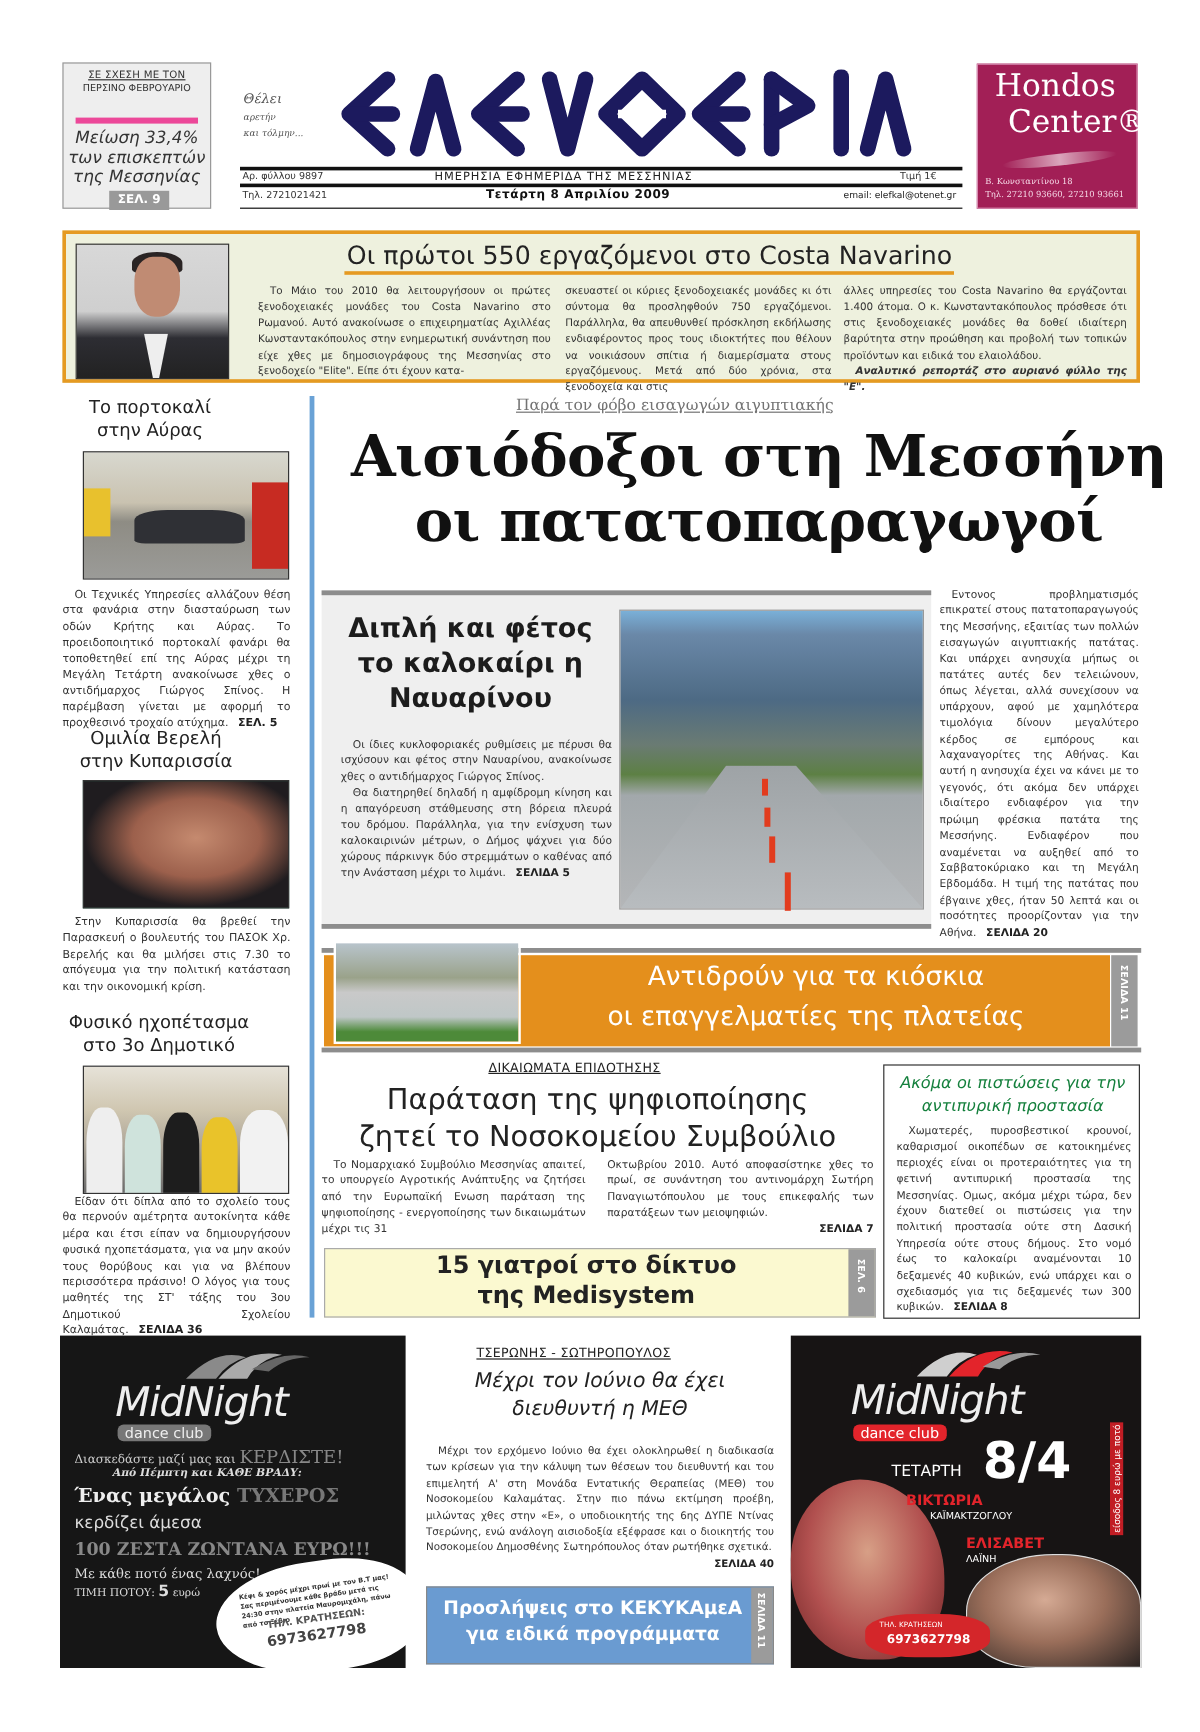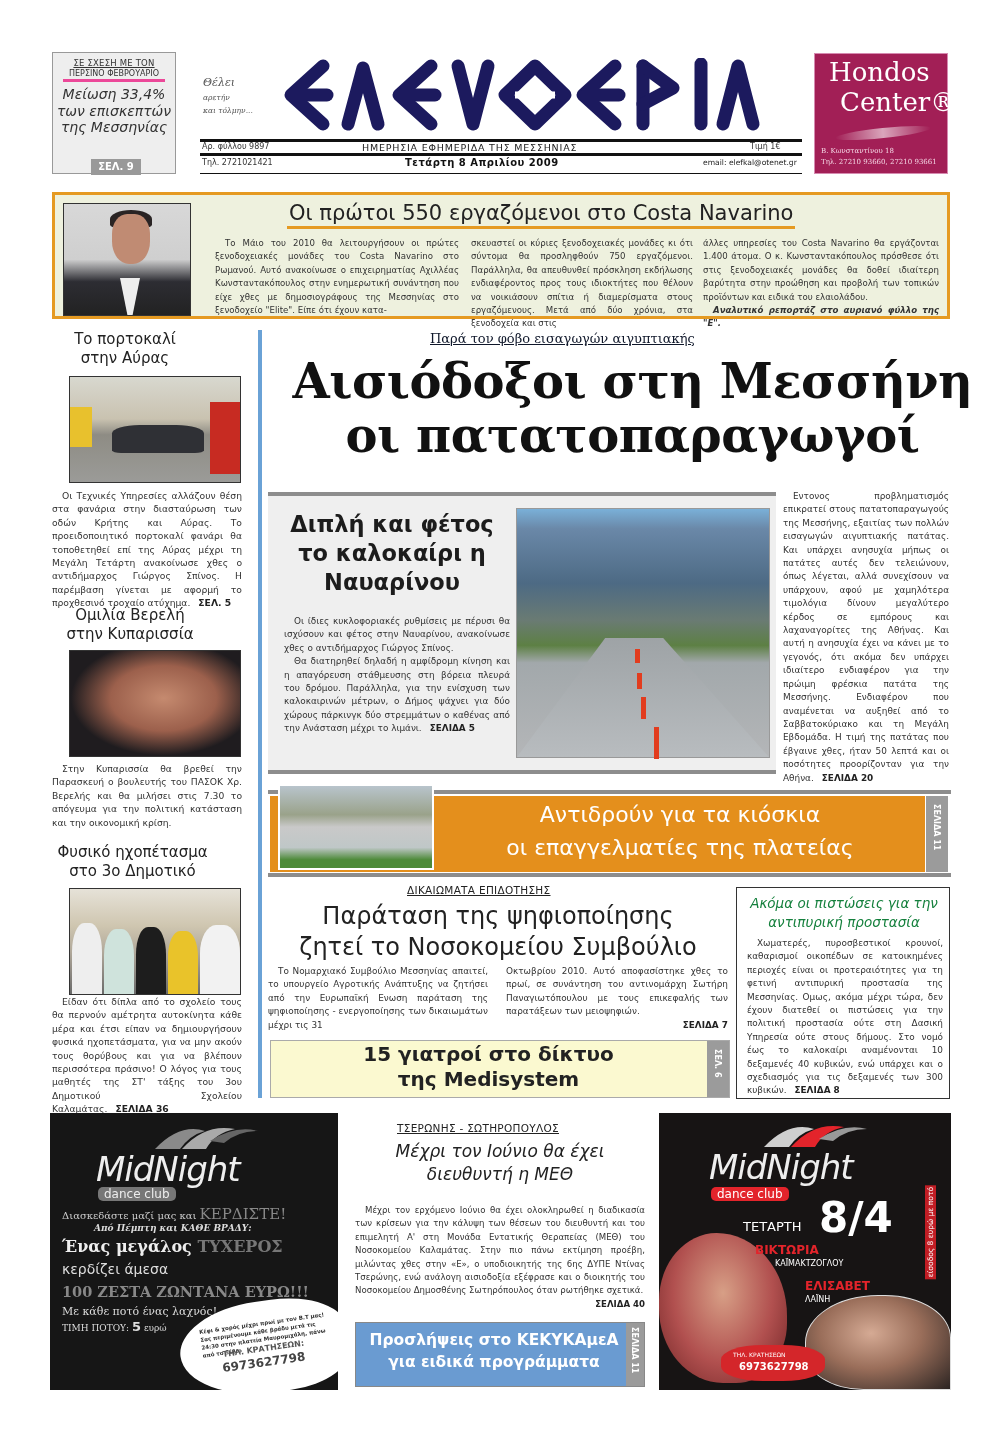--- a/index.html
+++ b/index.html
@@ -5,21 +5,21 @@
   * { box-sizing: border-box; margin: 0; padding: 0; }
   body { width: 1000px; height: 1443px; background: #fff; font-family: "DejaVu Sans", sans-serif; color: #222; position: relative; overflow: hidden; }
   .abs { position: absolute; }
   .body-text { font-size: 9.2px; line-height: 13.4px; text-align: justify; color: #333; }
   .body-text p { text-indent: 10px; }
   .ref-inline { font-weight: bold; color: #222; margin-left: 8px; }
 
   
   #tl-box { left: 52px; top: 52px; width: 124px; height: 122px; border: 1px solid #999; background: #eeeeee; text-align: center; }
   #tl-box .kicker1 { font-size: 8.5px; color: #333; margin-top: 5px; text-decoration: underline; letter-spacing: 0.2px; }
-  #tl-box .kicker2 { font-size: 8px; color: #333; margin-top: 1px; border-bottom: 3px solid #ec4899; padding-bottom: 1px; margin-left: 10px; margin-right: 10px; }
+  #tl-box .kicker2 { font-size: 8px; color: #333; margin-top: 1px; border-bottom: 5px solid #ec4899; padding-bottom: 20px; margin-left: 10px; margin-right: 10px; }
   #tl-box .headline { font-size: 14px; font-style: italic; color: #333; line-height: 16.5px; margin-top: 4px; }
   #tl-box .sel { position: absolute; left: 38px; bottom: -2px; width: 50px; height: 16px; background: #999; color: #fff; font-size: 10px; font-weight: bold; line-height: 16px; }
 
   #motto { left: 203px; top: 76px; width: 70px; font-family: "DejaVu Serif", serif; font-style: italic; color: #555; }
   #motto div:nth-child(1) { font-size: 11px; }
   #motto div:nth-child(2) { font-size: 7.5px; margin-top: 4px; }
   #motto div:nth-child(3) { font-size: 7.5px; margin-top: 4px; }
 
   #logo { left: 283px; top: 58px; width: 520px; height: 74px; }
   #logo svg { width: 100%; height: 100%; }
@@ -62,21 +62,21 @@
   #lc2-title { left: 52px; top: 606px; width: 180px; left: 40px; }
   #lc2-photo { left: 69px; top: 650px; width: 172px; height: 107px; background: radial-gradient(ellipse at 55% 45%, #c58a6f 0%, #9c604c 40%, #1f1c1f 70%), #1c4e3d; }
   #lc2-text { left: 52px; top: 762px; width: 190px; }
   #lc3-title { left: 40px; top: 843px; width: 190px; }
   #lc3-photo { left: 69px; top: 888px; width: 172px; height: 107px; background: linear-gradient(180deg,#e6e2d8 0%,#cfc6b0 35%,#b0a89a 60%,#6a6a6a 100%); }
   #lc3-text { left: 52px; top: 995px; width: 190px; }
 
   #blue-rule { left: 258px; top: 330px; width: 4px; height: 768px; background: #6aa2d6; }
 
   
-  #main-kicker { left: 430px; top: 331px; font-family: "DejaVu Serif", serif; font-size: 13px; color: #0f172a; text-decoration: underline; }
+  #main-kicker { left: 430px; top: 331px; font-family: "DejaVu Serif", serif; font-size: 13px; color: #737373; text-decoration: underline; }
   #main-headline { left: 265px; top: 354px; width: 735px; text-align: center; font-family: "DejaVu Serif", serif; font-weight: bold; font-size: 48px; line-height: 54px; color: #111; letter-spacing: -0.5px; }
 
   #nav-box { left: 268px; top: 492px; width: 508px; height: 282px; background: #efefef; border-top: 4px solid #8d8d8d; border-bottom: 4px solid #8d8d8d; }
   #nav-title { left: 14px; top: 14px; width: 220px; text-align: center; font-size: 22.5px; line-height: 29px; color: #1c1c1c; font-weight: bold; }
   #nav-text { left: 16px; top: 119px; width: 226px; font-size: 8.9px; line-height: 13.4px; }
   #nav-photo { left: 248px; top: 12px; width: 254px; height: 250px; border: 1px solid #999; background: linear-gradient(180deg,#7ab0d8 0%,#6a88a8 8%,#4d6a84 30%,#6a7b73 45%,#5d8044 55%,#a2a8ab 62%,#b4b6b8 100%); }
   #nav-photo .road { position:absolute; left: 0; bottom: 0; width: 100%; height: 48%; background: linear-gradient(180deg,#9ea3a6,#b8bcbf); clip-path: polygon(35% 0, 58% 0, 100% 100%, 0 100%); }
   #nav-photo .pole { position:absolute; width: 5px; background: #e23c1e; }
 
   #potato-text { left: 783px; top: 490px; width: 166px; font-size: 8.9px; line-height: 13.4px; }

